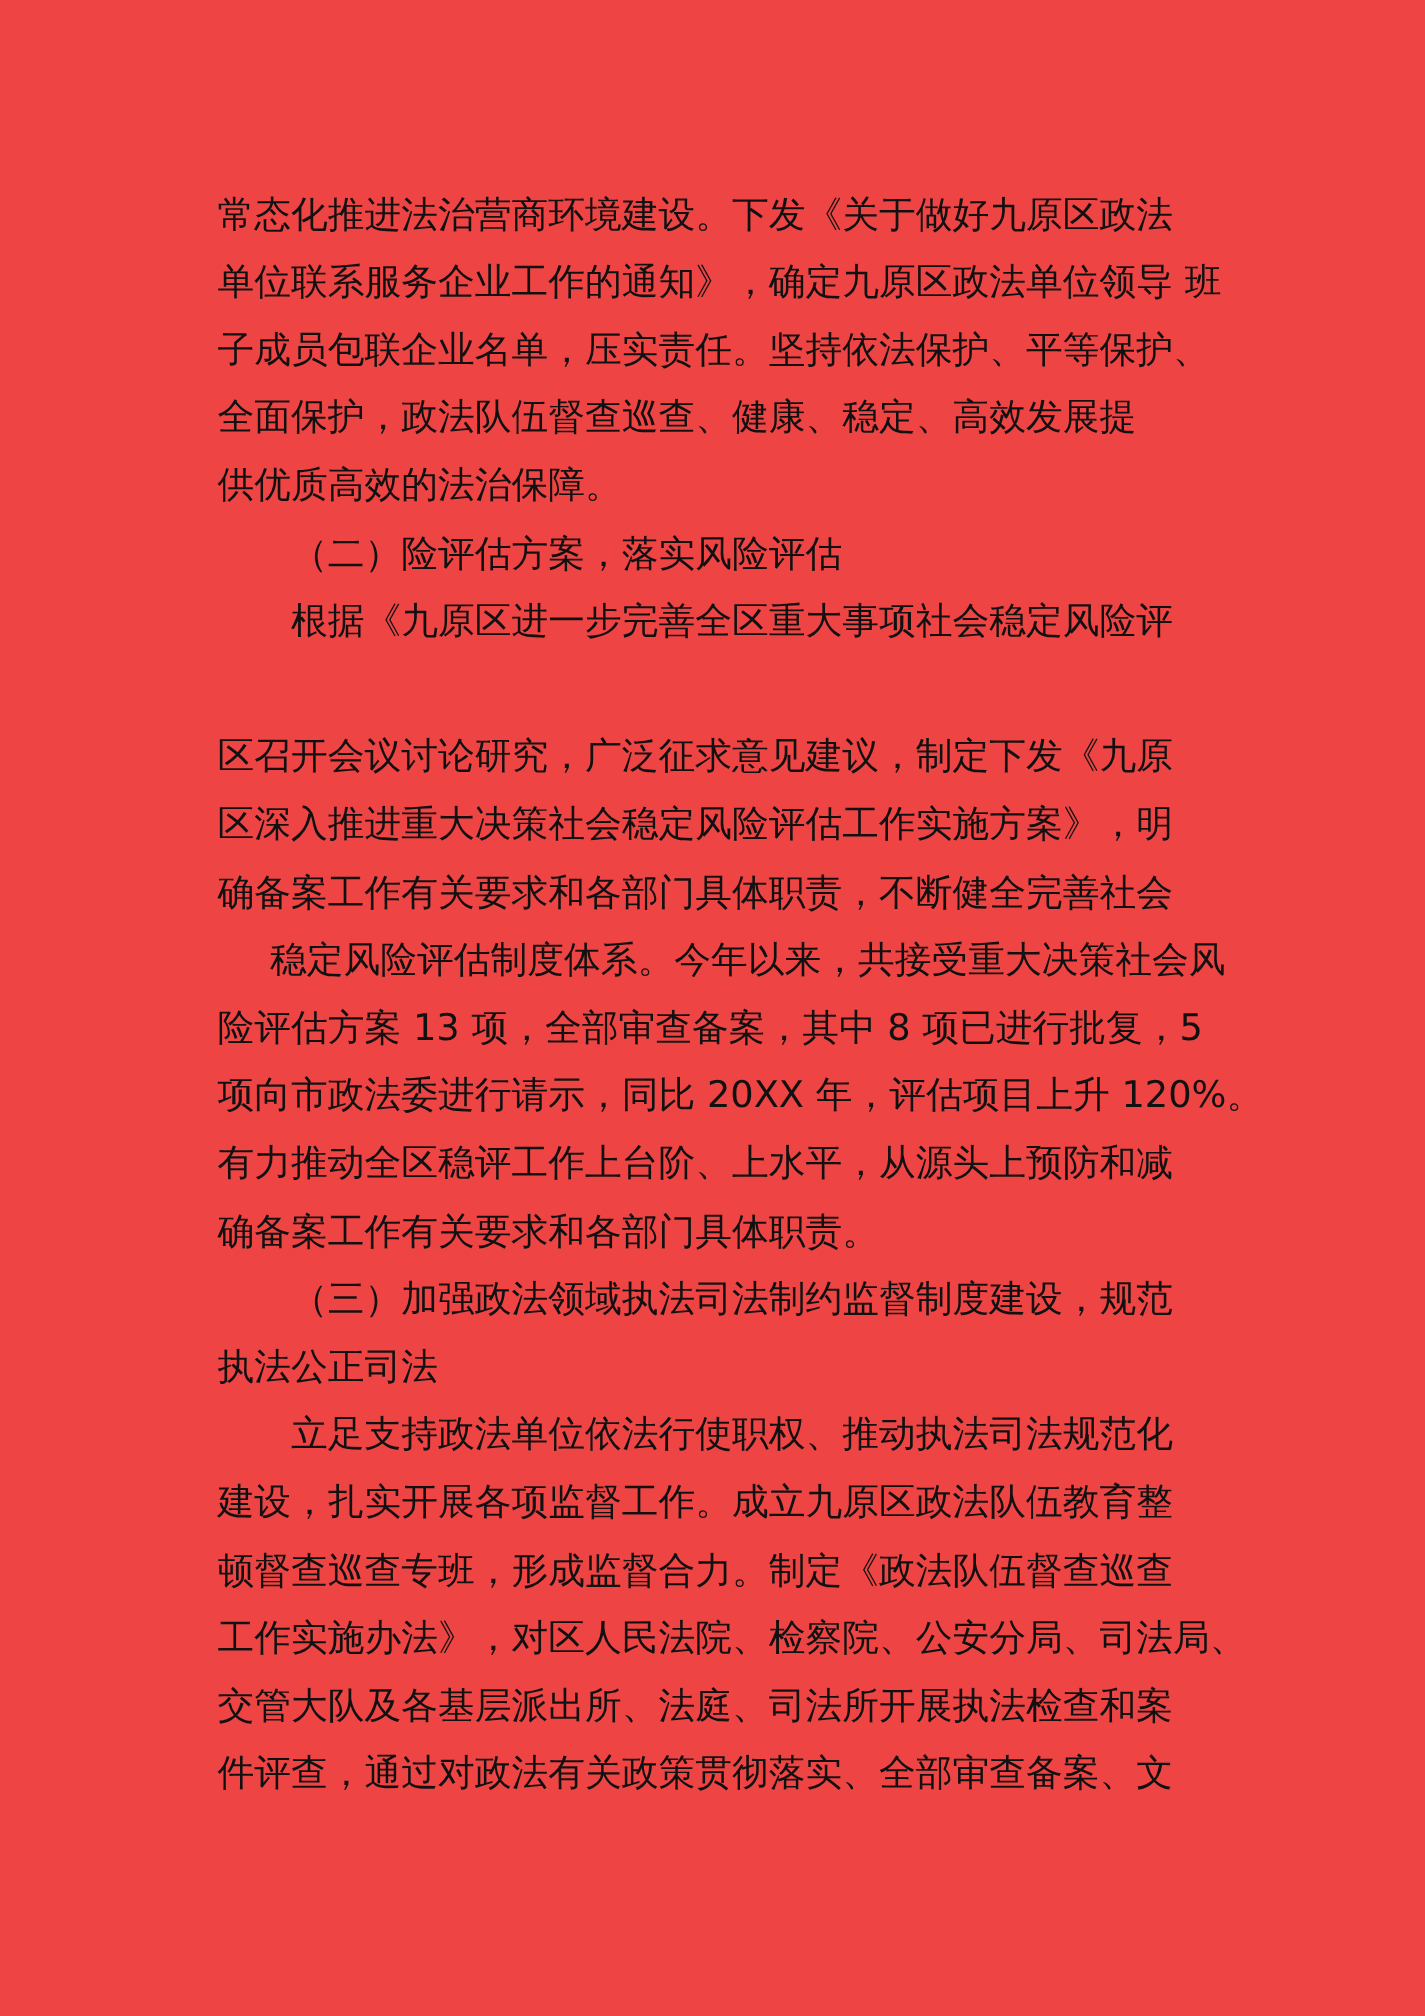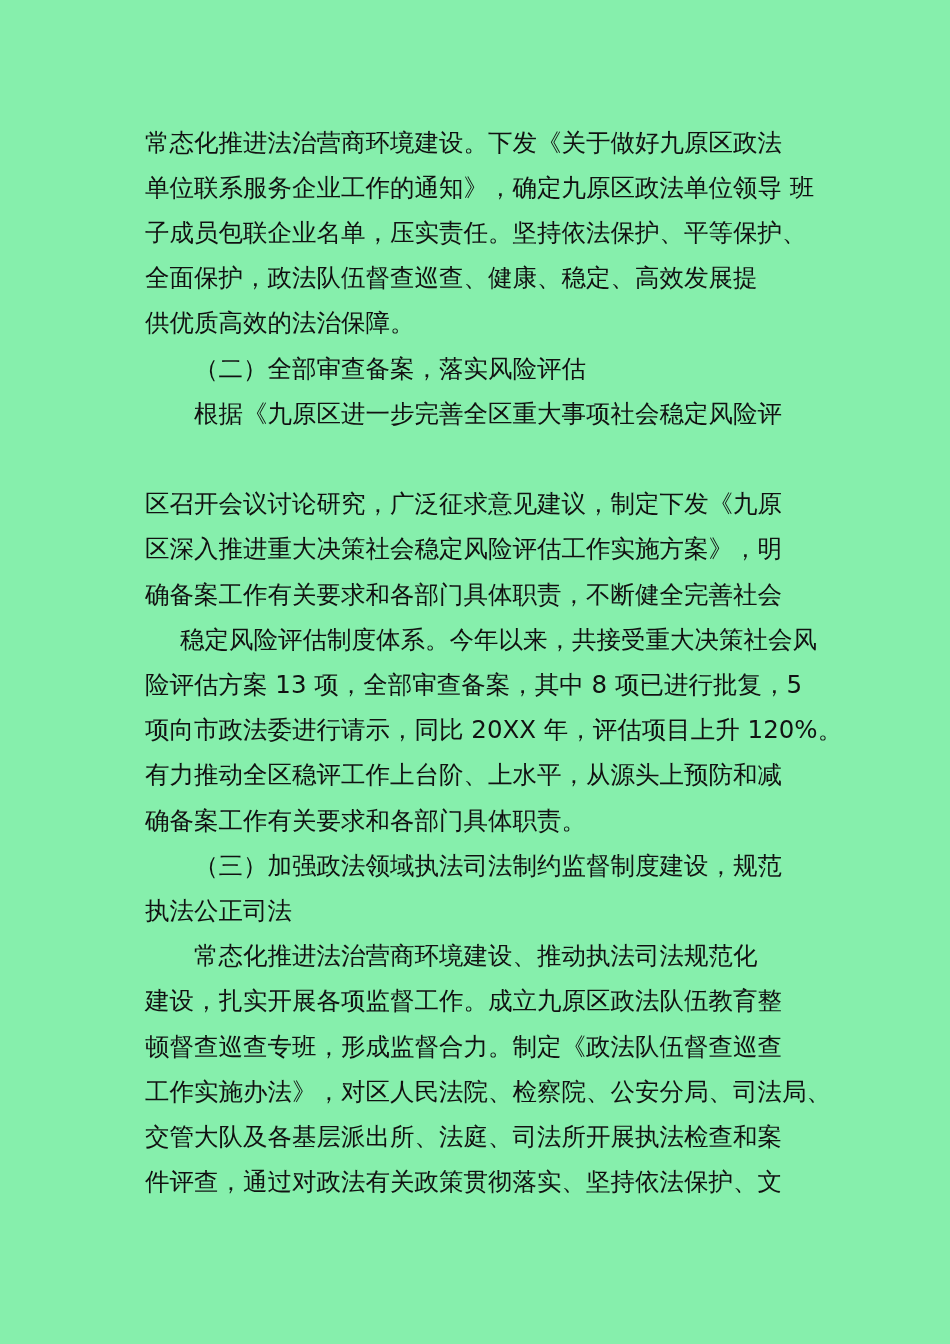--- a/index.html
+++ b/index.html
@@ -13,21 +13,21 @@
       position: relative;
       overflow: hidden;
       font-family: "DejaVu Sans", "Liberation Sans", sans-serif;
       color: #111111;
     }
     .page {
       position: absolute;
       left: 0; top: 0;
       width: 950px;
       height: 1344px;
-      background: #86efac;
+      background: #ef4444;
     }
     .line {
       position: absolute;
       left: 145px;
       width: 670px;
       height: 34px;
       font-size: 24.5px;
       line-height: 34px;
       white-space: nowrap;
       letter-spacing: 0px;
@@ -36,31 +36,31 @@
   </style>
 </head>
 <body>
 
 <div class="page">
   <div class="line" style="top:126px;">常态化推进法治营商环境建设。下发《关于做好九原区政法</div>
   <div class="line" style="top:216px;">子成员包联企业名单，压实责任。坚持依法保护、平等保护、</div>
   <div class="line" style="top:171px;">单位联系服务企业工作的通知》，确定九原区政法单位领导 班</div>
   <div class="line" style="top:261px;">全面保护，政法队伍督查巡查、健康、稳定、高效发展提</div>
   <div class="line" style="top:306px;">供优质高效的法治保障。</div>
-  <div class="line indent" style="top:352px;">（二）全部审查备案，落实风险评估</div>
+  <div class="line indent" style="top:352px;">（二）险评估方案，落实风险评估</div>
   <div class="line indent" style="top:397px;">根据《九原区进一步完善全区重大事项社会稳定风险评</div>
   <div class="line" style="top:487px;">区召开会议讨论研究，广泛征求意见建议，制定下发《九原</div>
   <div class="line" style="top:532px;">区深入推进重大决策社会稳定风险评估工作实施方案》，明</div>
   <div class="line" style="top:578px;">确备案工作有关要求和各部门具体职责，不断健全完善社会</div>
   <div class="line" style="top:623px;margin-left:35px;">稳定风险评估制度体系。今年以来，共接受重大决策社会风</div>
   <div class="line" style="top:668px;">险评估方案 13 项，全部审查备案，其中 8 项已进行批复，5</div>
   <div class="line" style="top:713px;">项向市政法委进行请示，同比 20XX 年，评估项目上升 120%。</div>
   <div class="line" style="top:758px;">有力推动全区稳评工作上台阶、上水平，从源头上预防和减</div>
   <div class="line" style="top:804px;">确备案工作有关要求和各部门具体职责。</div>
   <div class="line indent" style="top:849px;">（三）加强政法领域执法司法制约监督制度建设，规范</div>
   <div class="line" style="top:894px;">执法公正司法</div>
-  <div class="line indent" style="top:939px;">常态化推进法治营商环境建设、推动执法司法规范化</div>
+  <div class="line indent" style="top:939px;">立足支持政法单位依法行使职权、推动执法司法规范化</div>
   <div class="line" style="top:984px;">建设，扎实开展各项监督工作。成立九原区政法队伍教育整</div>
   <div class="line" style="top:1030px;">顿督查巡查专班，形成监督合力。制定《政法队伍督查巡查</div>
   <div class="line" style="top:1075px;">工作实施办法》，对区人民法院、检察院、公安分局、司法局、</div>
   <div class="line" style="top:1120px;">交管大队及各基层派出所、法庭、司法所开展执法检查和案</div>
-  <div class="line" style="top:1165px;">件评查，通过对政法有关政策贯彻落实、坚持依法保护、文</div>
+  <div class="line" style="top:1165px;">件评查，通过对政法有关政策贯彻落实、全部审查备案、文</div>
 </div>
 
 </body></html>

